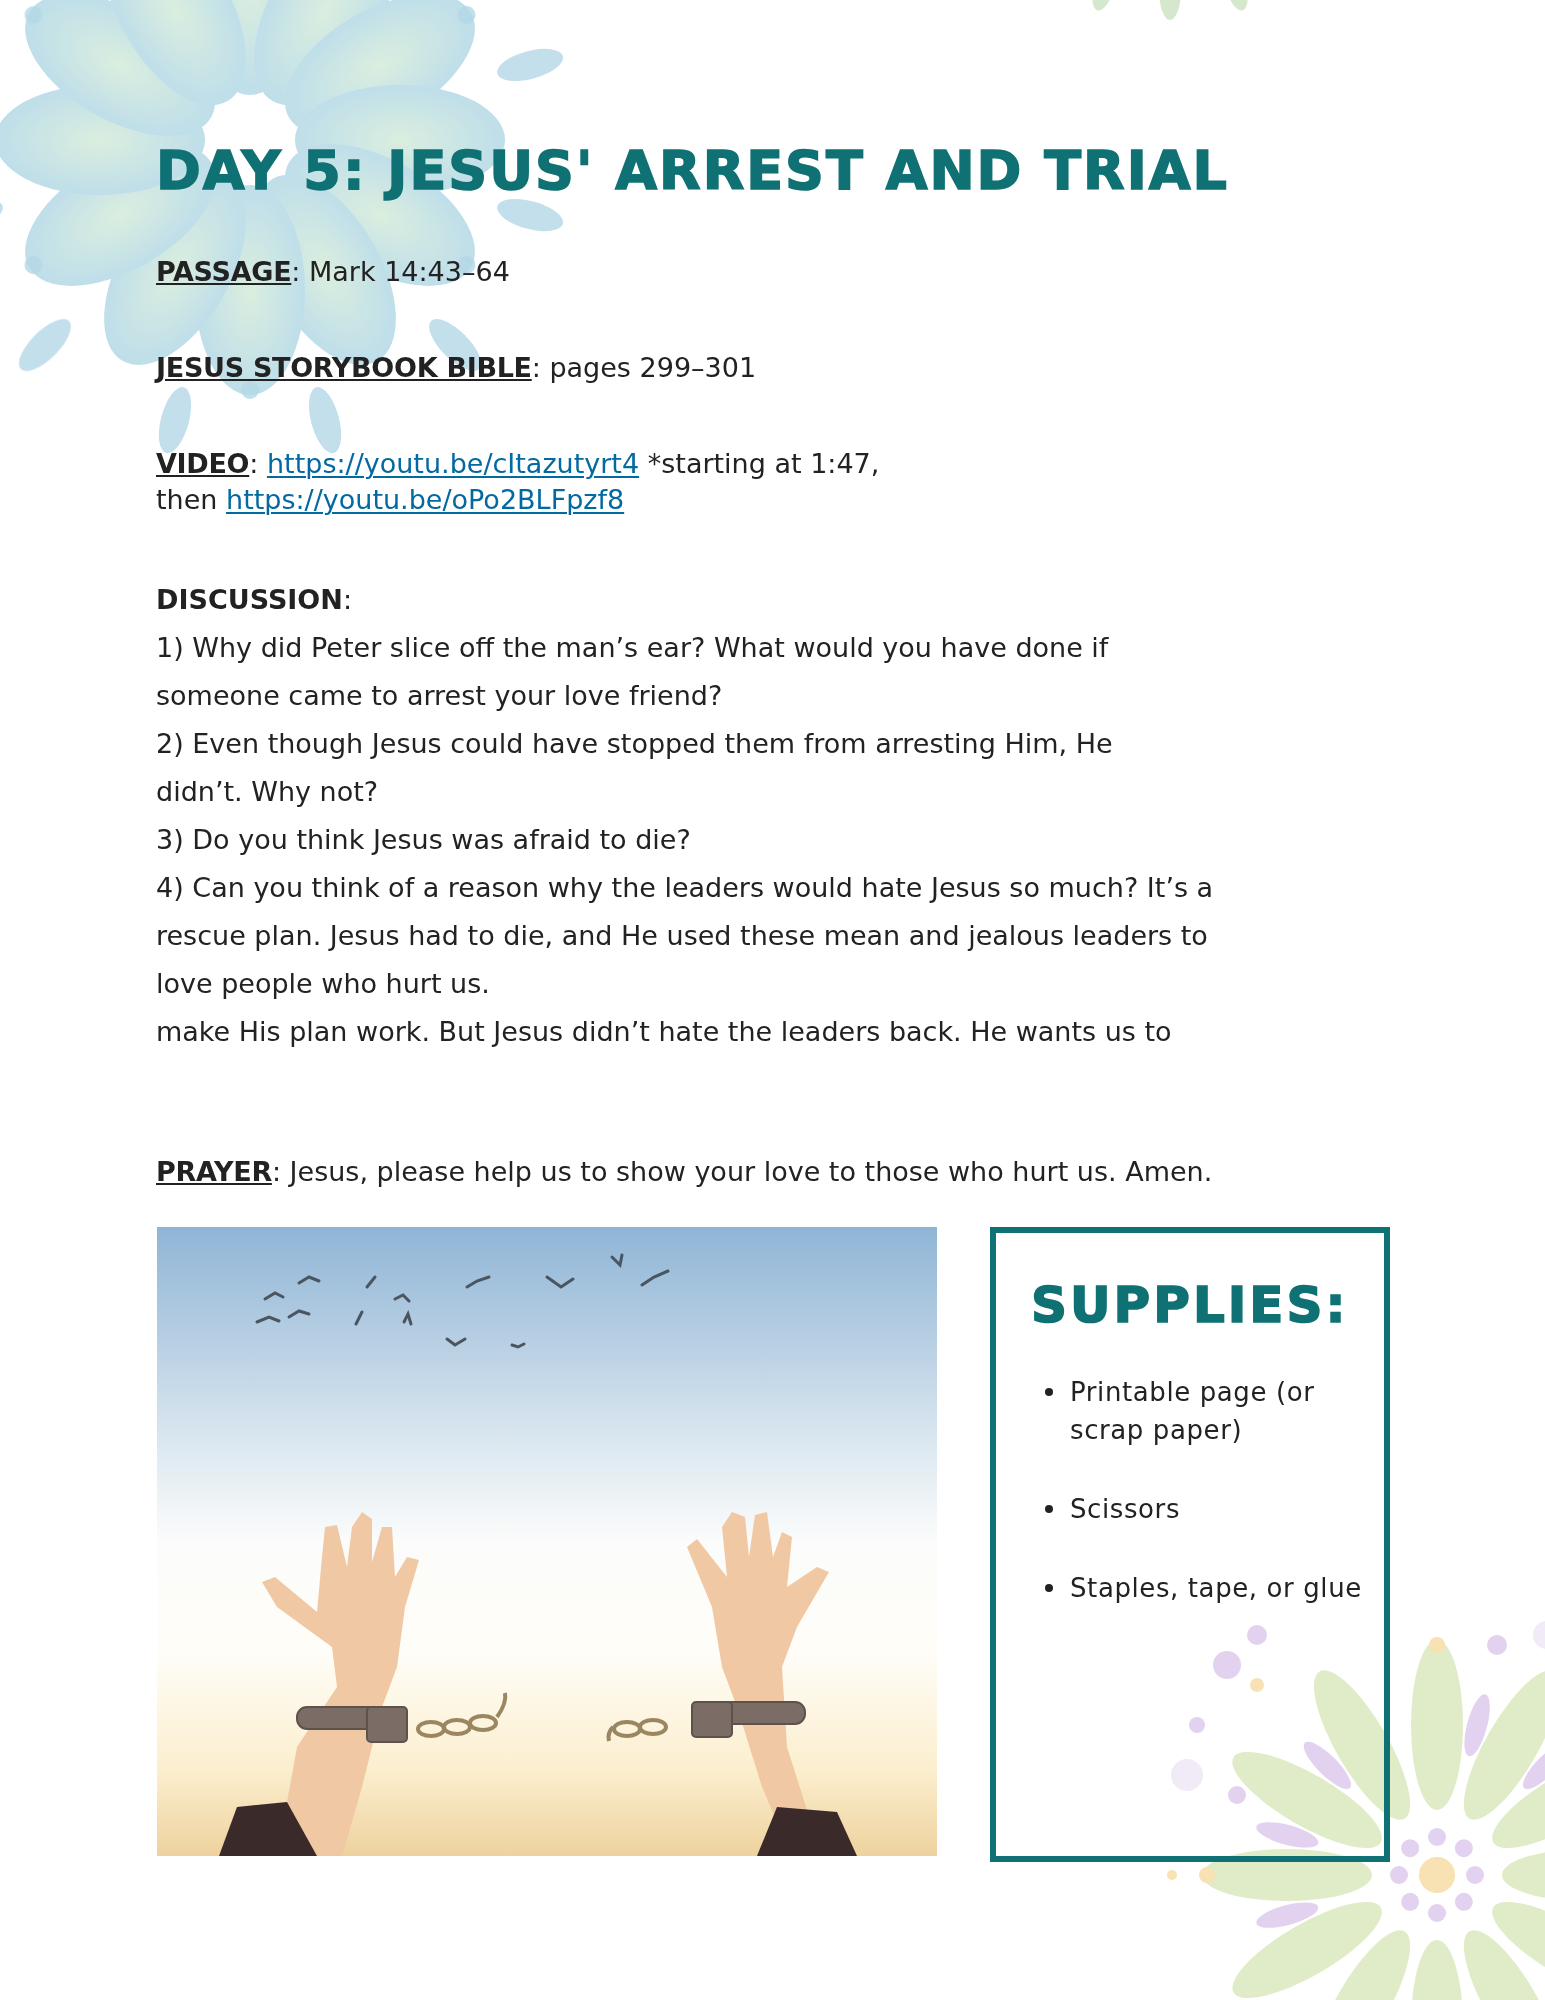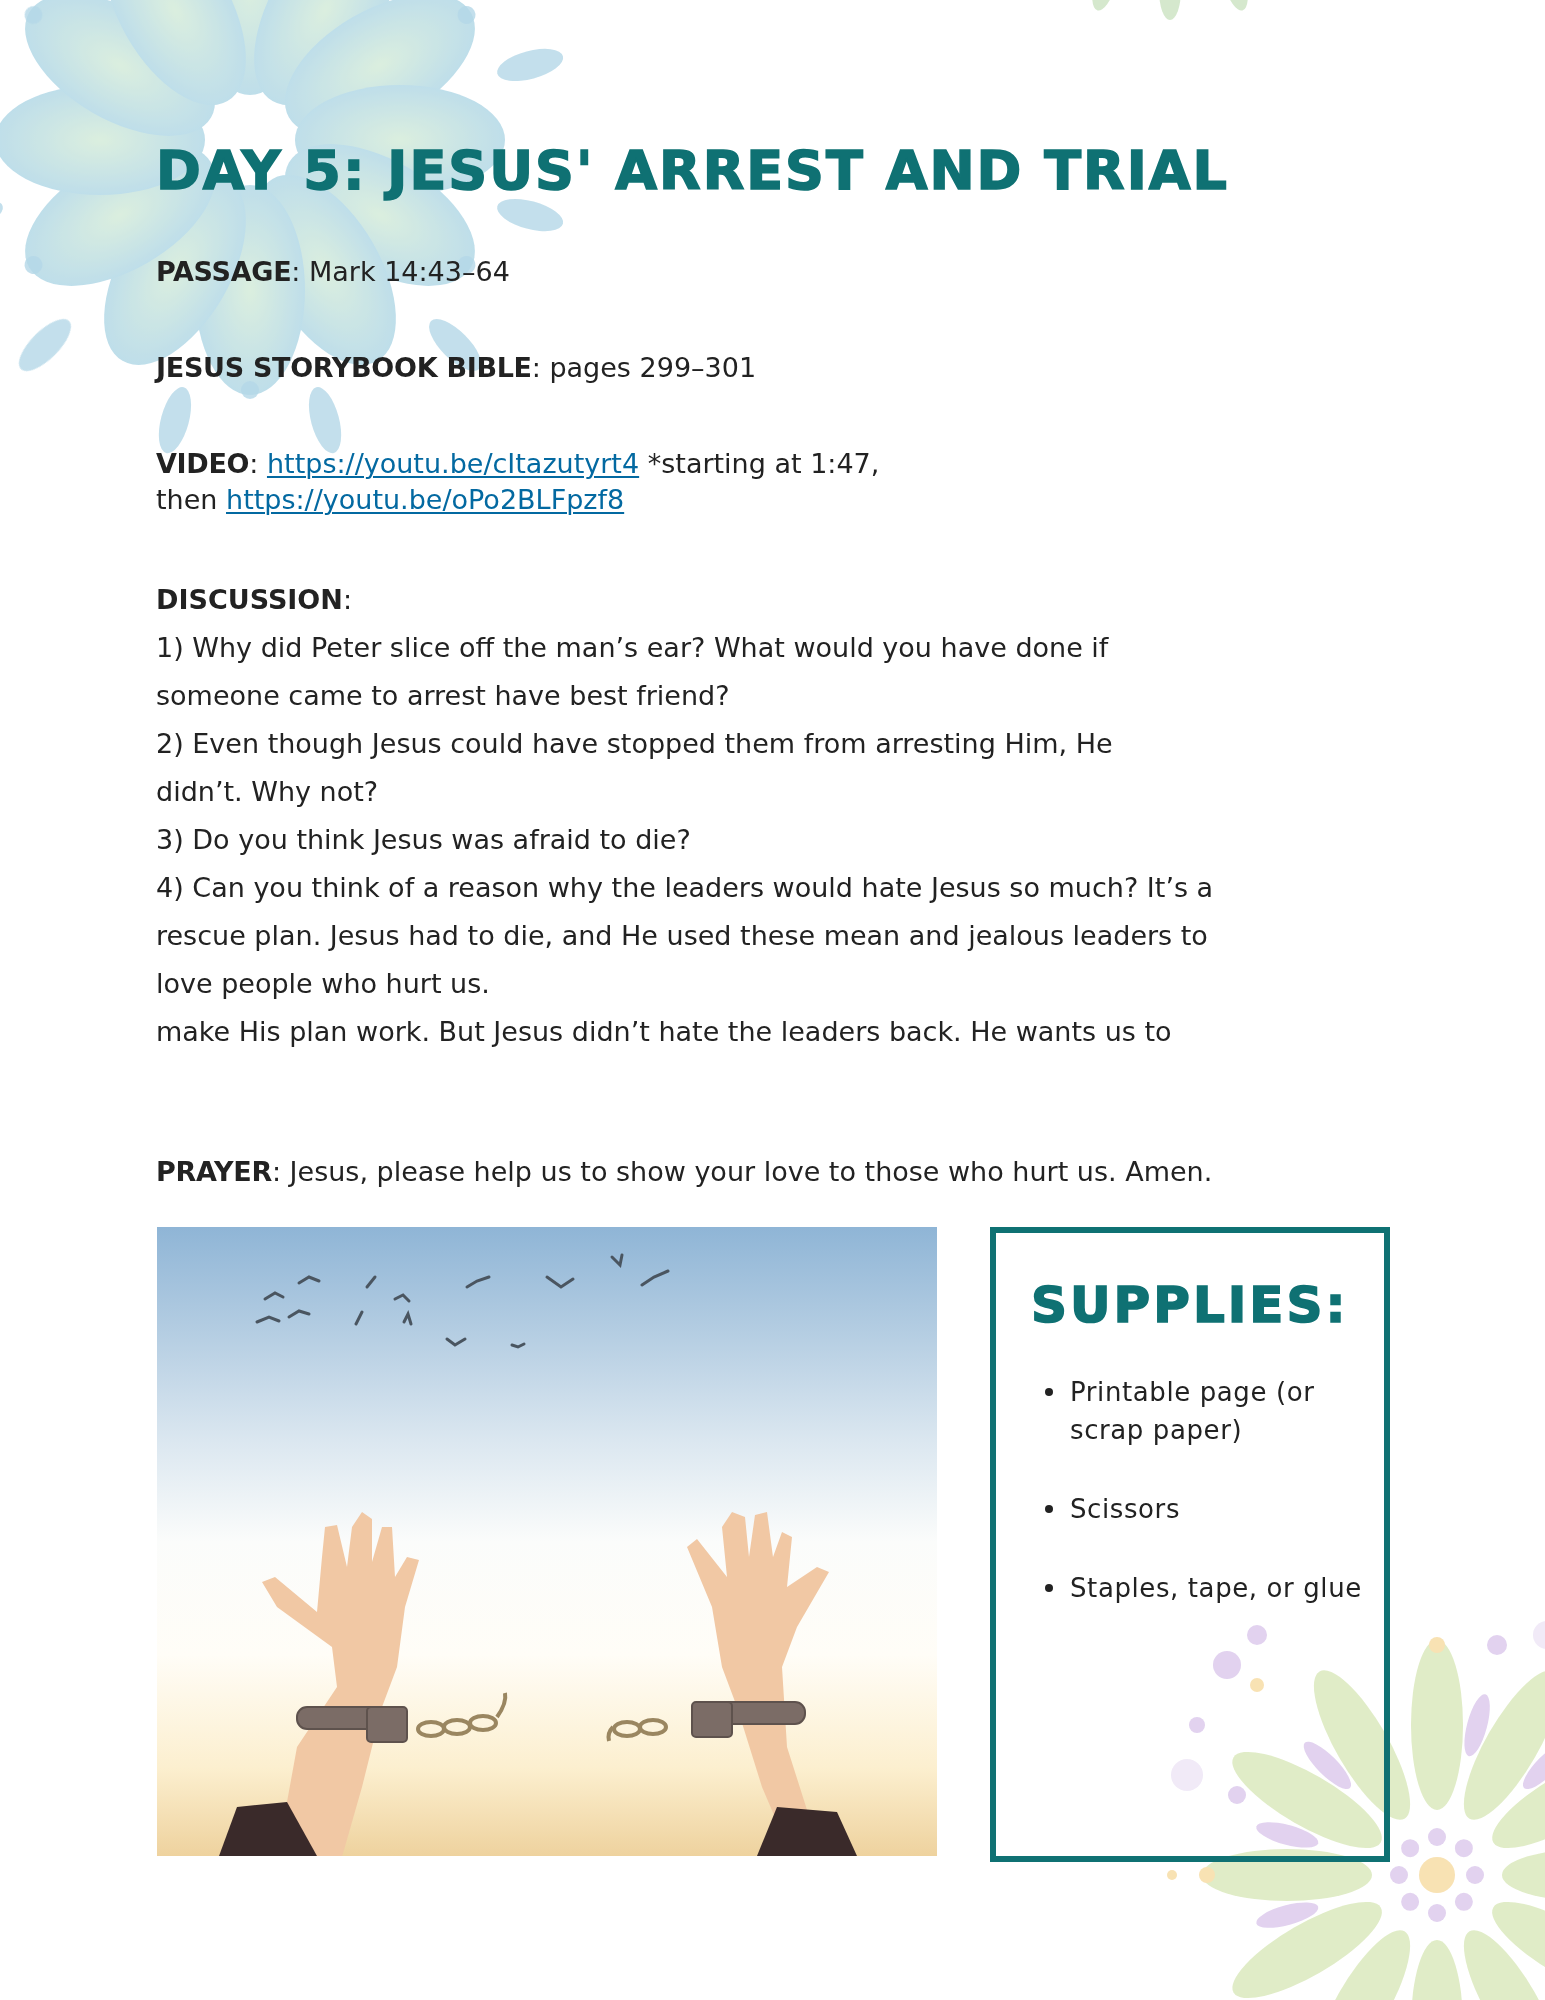--- a/index.html
+++ b/index.html
@@ -42,20 +42,21 @@
       position: absolute;
       left: 156px;
       font-size: 27px;
       line-height: 36px;
       white-space: nowrap;
       color: #222222;
     }
     .line b {
       font-weight: 700;
       letter-spacing: -0.3px;
+      text-decoration: underline;
     }
     .link {
       color: #0369a1;
       text-decoration: underline;
       text-decoration-thickness: 2px;
       text-underline-offset: 3px;
       cursor: pointer;
     }
     .disc {
       position: absolute;
@@ -261,21 +262,21 @@
 <div class="line" style="top:446px;">
   <b>VIDEO</b><span>: </span><a class="link">https://youtu.be/cItazutyrt4</a><span> *starting at 1:47,</span>
 </div>
 <div class="line" style="top:482px;">
   <span>then </span><a class="link">https://youtu.be/oPo2BLFpzf8</a>
 </div>
 
 <div class="disc">
   <p class="head"><b>DISCUSSION</b><span>:</span></p>
   <p>1) Why did Peter slice off the man’s ear? What would you have done if</p>
-  <p>someone came to arrest have best friend?</p>
+  <p>someone came to arrest your love friend?</p>
   <p>2) Even though Jesus could have stopped them from arresting Him, He</p>
   <p>didn’t. Why not?</p>
   <p>3) Do you think Jesus was afraid to die?</p>
   <p>4) Can you think of a reason why the leaders would hate Jesus so much? It’s a</p>
   <p>rescue plan. Jesus had to die, and He used these mean and jealous leaders to</p>
   <p>love people who hurt us.</p>
   <p>make His plan work. But Jesus didn’t hate the leaders back. He wants us to</p>
 </div>
 
 <div class="line" style="top:1154px;">

